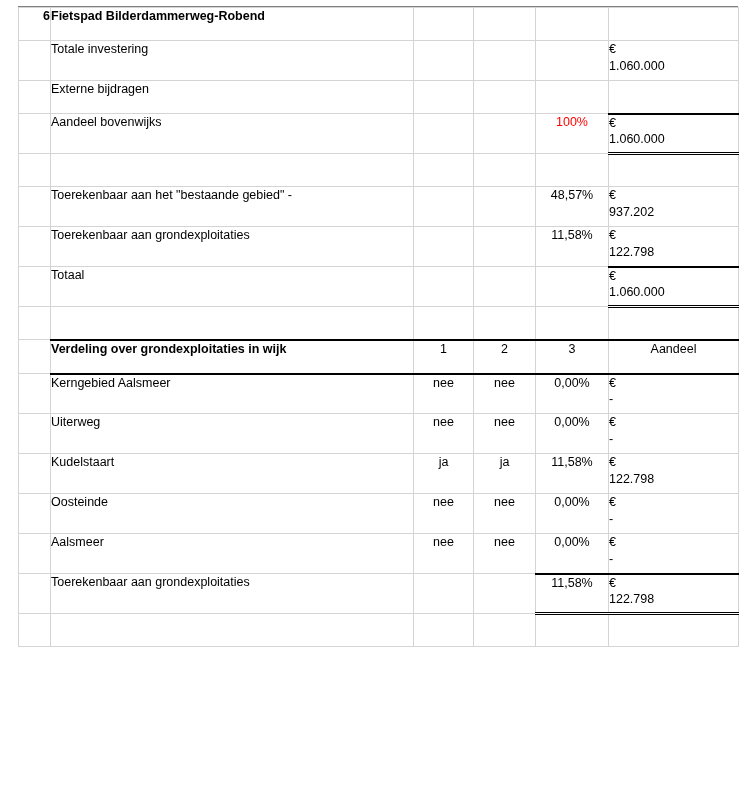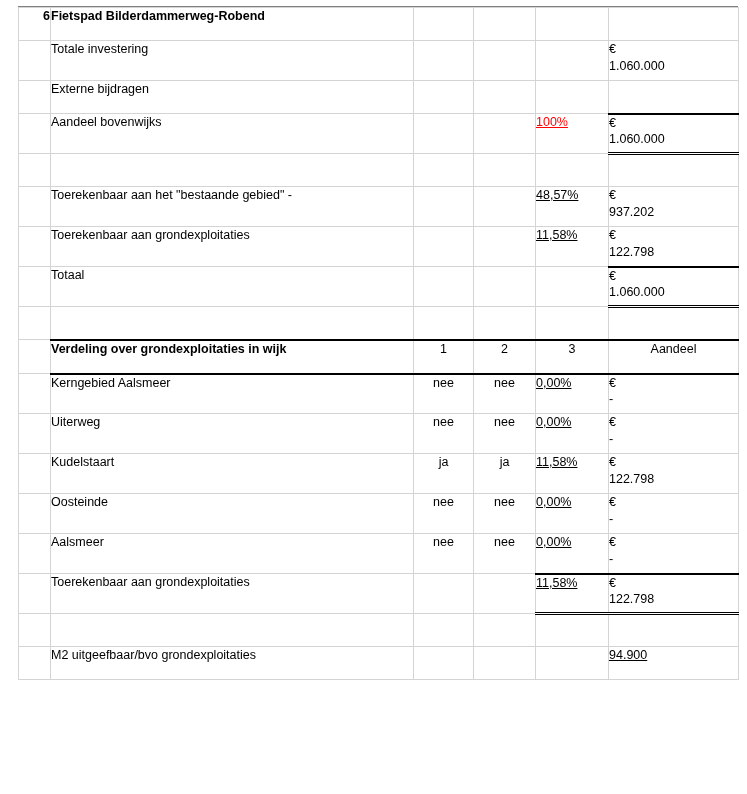--- a/index.html
+++ b/index.html
@@ -48,21 +48,21 @@
   
   #toprule {
     position: absolute;
     left: 18px;
     top: 6px;
     width: 720px;
     height: 2px;
     background: #808080;
   }
   .lbl  { padding: 5px 4px 5px 8px; white-space: nowrap; }
-  .num  { text-align: left; padding: 5px 6px 5px 4px; white-space: nowrap; text-decoration: underline; }
+  .num  { text-align: center; padding: 5px 6px 5px 4px; white-space: nowrap; }
   .ctr  { text-align: center; padding: 5px 4px; white-space: nowrap; }
   .rownum { text-align: right; padding: 5px 4px 5px 2px; font-weight: bold; }
   .bold { font-weight: bold; }
   .red  { color: #ff0000; }
 
   
   .money { padding: 4px 6px 4px 6px; white-space: nowrap; }
   .money .eur { display: block; }
   .money .amt { display: block; }
 
@@ -278,27 +278,19 @@
 
       <tr class="h-empty">
         <td></td>
         <td></td>
         <td></td>
         <td></td>
         <td></td>
         <td></td>
       </tr>
 
-      <tr class="h-std">
-        <td></td>
-        <td class="lbl">M2 uitgeefbaar/bvo grondexploitaties</td>
-        <td></td>
-        <td></td>
-        <td></td>
-        <td class="num">94.900</td>
-      </tr>
 
 
 
     </tbody>
   </table>
 
 </div>
 
 </body></html>

